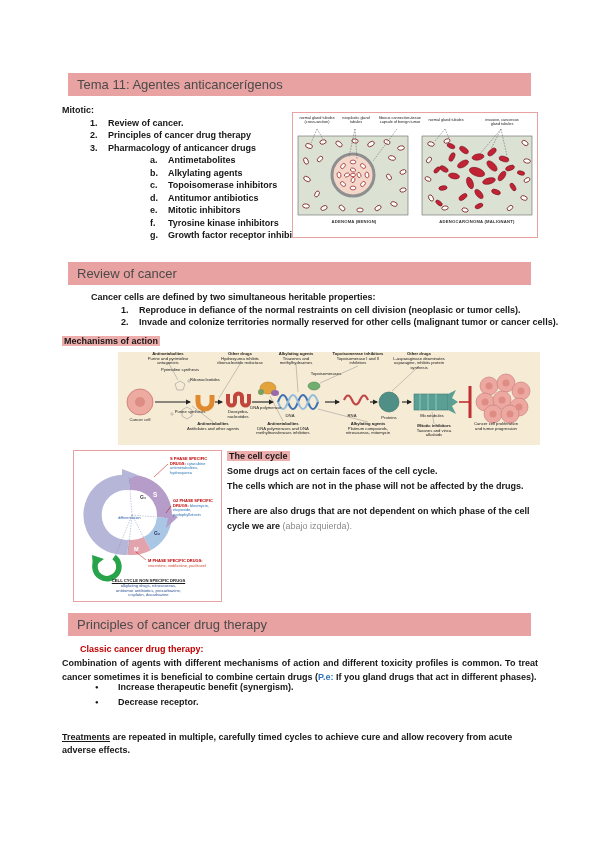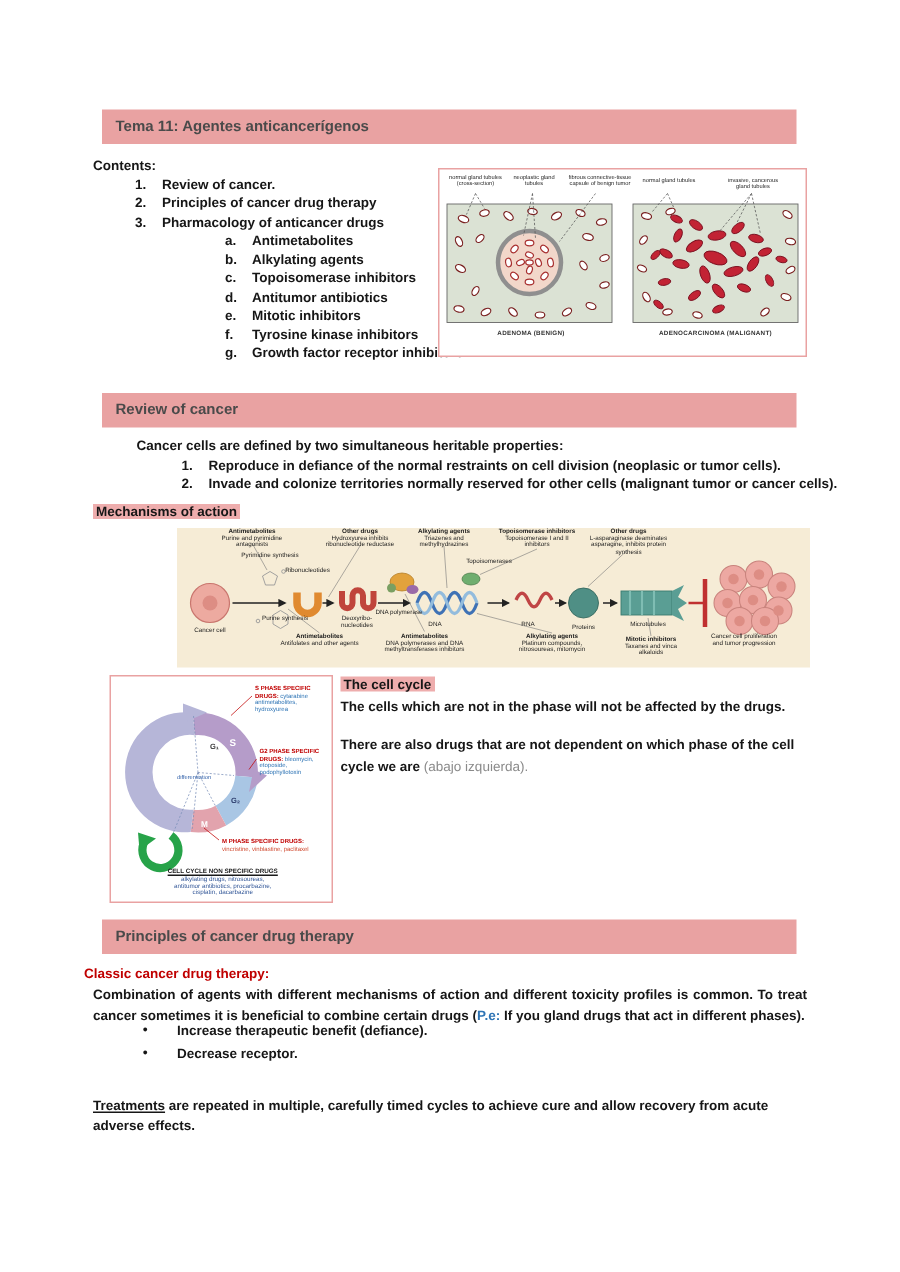--- a/index.html
+++ b/index.html
@@ -1,21 +1,21 @@
 <!DOCTYPE html>
 <html><head>
 <meta charset="utf-8">
 <style>
   html,body{margin:0;padding:0;background:#fff;}
   .page{position:relative;width:600px;height:848px;background:#ffffff;
         font-family:"Liberation Sans",sans-serif;color:#161616;overflow:hidden;}
 
   
   .bar{position:absolute;left:68px;width:463px;height:23px;background:#e9a2a2;
-       color:#4a4a4a;font-size:10px;font-weight:700;display:flex;align-items:center;
+       color:#4a4a4a;font-size:13px;font-weight:400;display:flex;align-items:center;
        padding-left:9px;box-sizing:border-box;}
 
   .txt{font-size:9px;font-weight:700;line-height:12.5px;color:#161616;}
   .abs{position:absolute;}
   .row{display:flex;}
   .num{flex:none;width:18px;}
   .hilite{background:#eeadad;padding:0 2px;}
   .red{color:#c00000;}
   .blue{color:#2e74b5;}
   .gray{color:#8a8a8a;font-weight:400;}
@@ -45,21 +45,21 @@
 </head>
 <body>
 
 <div class="page">
 
   <div class="bar" style="top:73px;">
     <span>Tema 11: Agentes anticancerígenos</span>
   </div>
 
   <div class="abs txt" style="left:62px;top:104px;width:260px;">
-    <div>Contents:</div>
+    <div>Mitotic:</div>
     <div class="row" style="padding-left:28px;">
       <span class="num">1.</span>
       <span>Review of cancer.</span>
     </div>
     <div class="row" style="padding-left:28px;">
       <span class="num">2.</span>
       <span>Principles of cancer drug therapy</span>
     </div>
     <div class="row" style="padding-left:28px;">
       <span class="num">3.</span>
@@ -382,37 +382,38 @@
     <div class="cyc-bottom">
       <div class="und" style="font-weight:700;color:#1a1a1a;">CELL CYCLE NON SPECIFIC DRUGS</div>
       <div style="color:#2f5496;">alkylating drugs, nitrosoureas,</div>
       <div style="color:#2f5496;">antitumor antibiotics, procarbazine,</div>
       <div style="color:#2f5496;">cisplatin, dacarbazine</div>
     </div>
   </div>
 
   <div class="abs txt" style="left:227px;top:449px;width:312px;line-height:15px;">
     <div><span class="hilite">The cell cycle</span></div>
+    <div>Some drugs act on certain faces of the cell cycle.</div>
     <div>The cells which are not in the phase will not be affected by the drugs.</div>
     <div style="margin-top:10px;">
       <span>There are also drugs that are not dependent on which phase of the cell cycle we are</span>
       <span class="gray">(abajo izquierda).</span>
     </div>
   </div>
 
   <div class="bar" style="top:613px;">
     <span>Principles of cancer drug therapy</span>
   </div>
-  <div class="abs txt red" style="left:56px;top:643px;">Classic cancer drug therapy:</div>
+  <div class="abs txt red" style="left:80px;top:643px;">Classic cancer drug therapy:</div>
   <div class="abs txt just" style="left:62px;top:656px;width:476px;">
     <span>Combination of agents with different mechanisms of action and different toxicity profiles is common. To treat cancer sometimes it is beneficial to combine certain drugs (</span><span class="blue">P.e:</span><span> If you gland drugs that act in different phases).</span>
   </div>
   <div class="abs txt" style="left:62px;top:680px;width:476px;">
     <div class="blt">
-        <span>Increase therapeutic benefit (defiance).</span>
+        <span>Increase therapeutic benefit (synergism).</span>
       </div>
     <div class="blt">
         <span>Decrease receptor.</span>
       </div>
   </div>
   <div class="abs txt" style="left:62px;top:731px;width:476px;">
     <span class="und">Treatments</span><span> are repeated in multiple, carefully timed cycles to achieve cure and allow recovery from acute adverse effects.</span>
   </div>
 
 </div>

